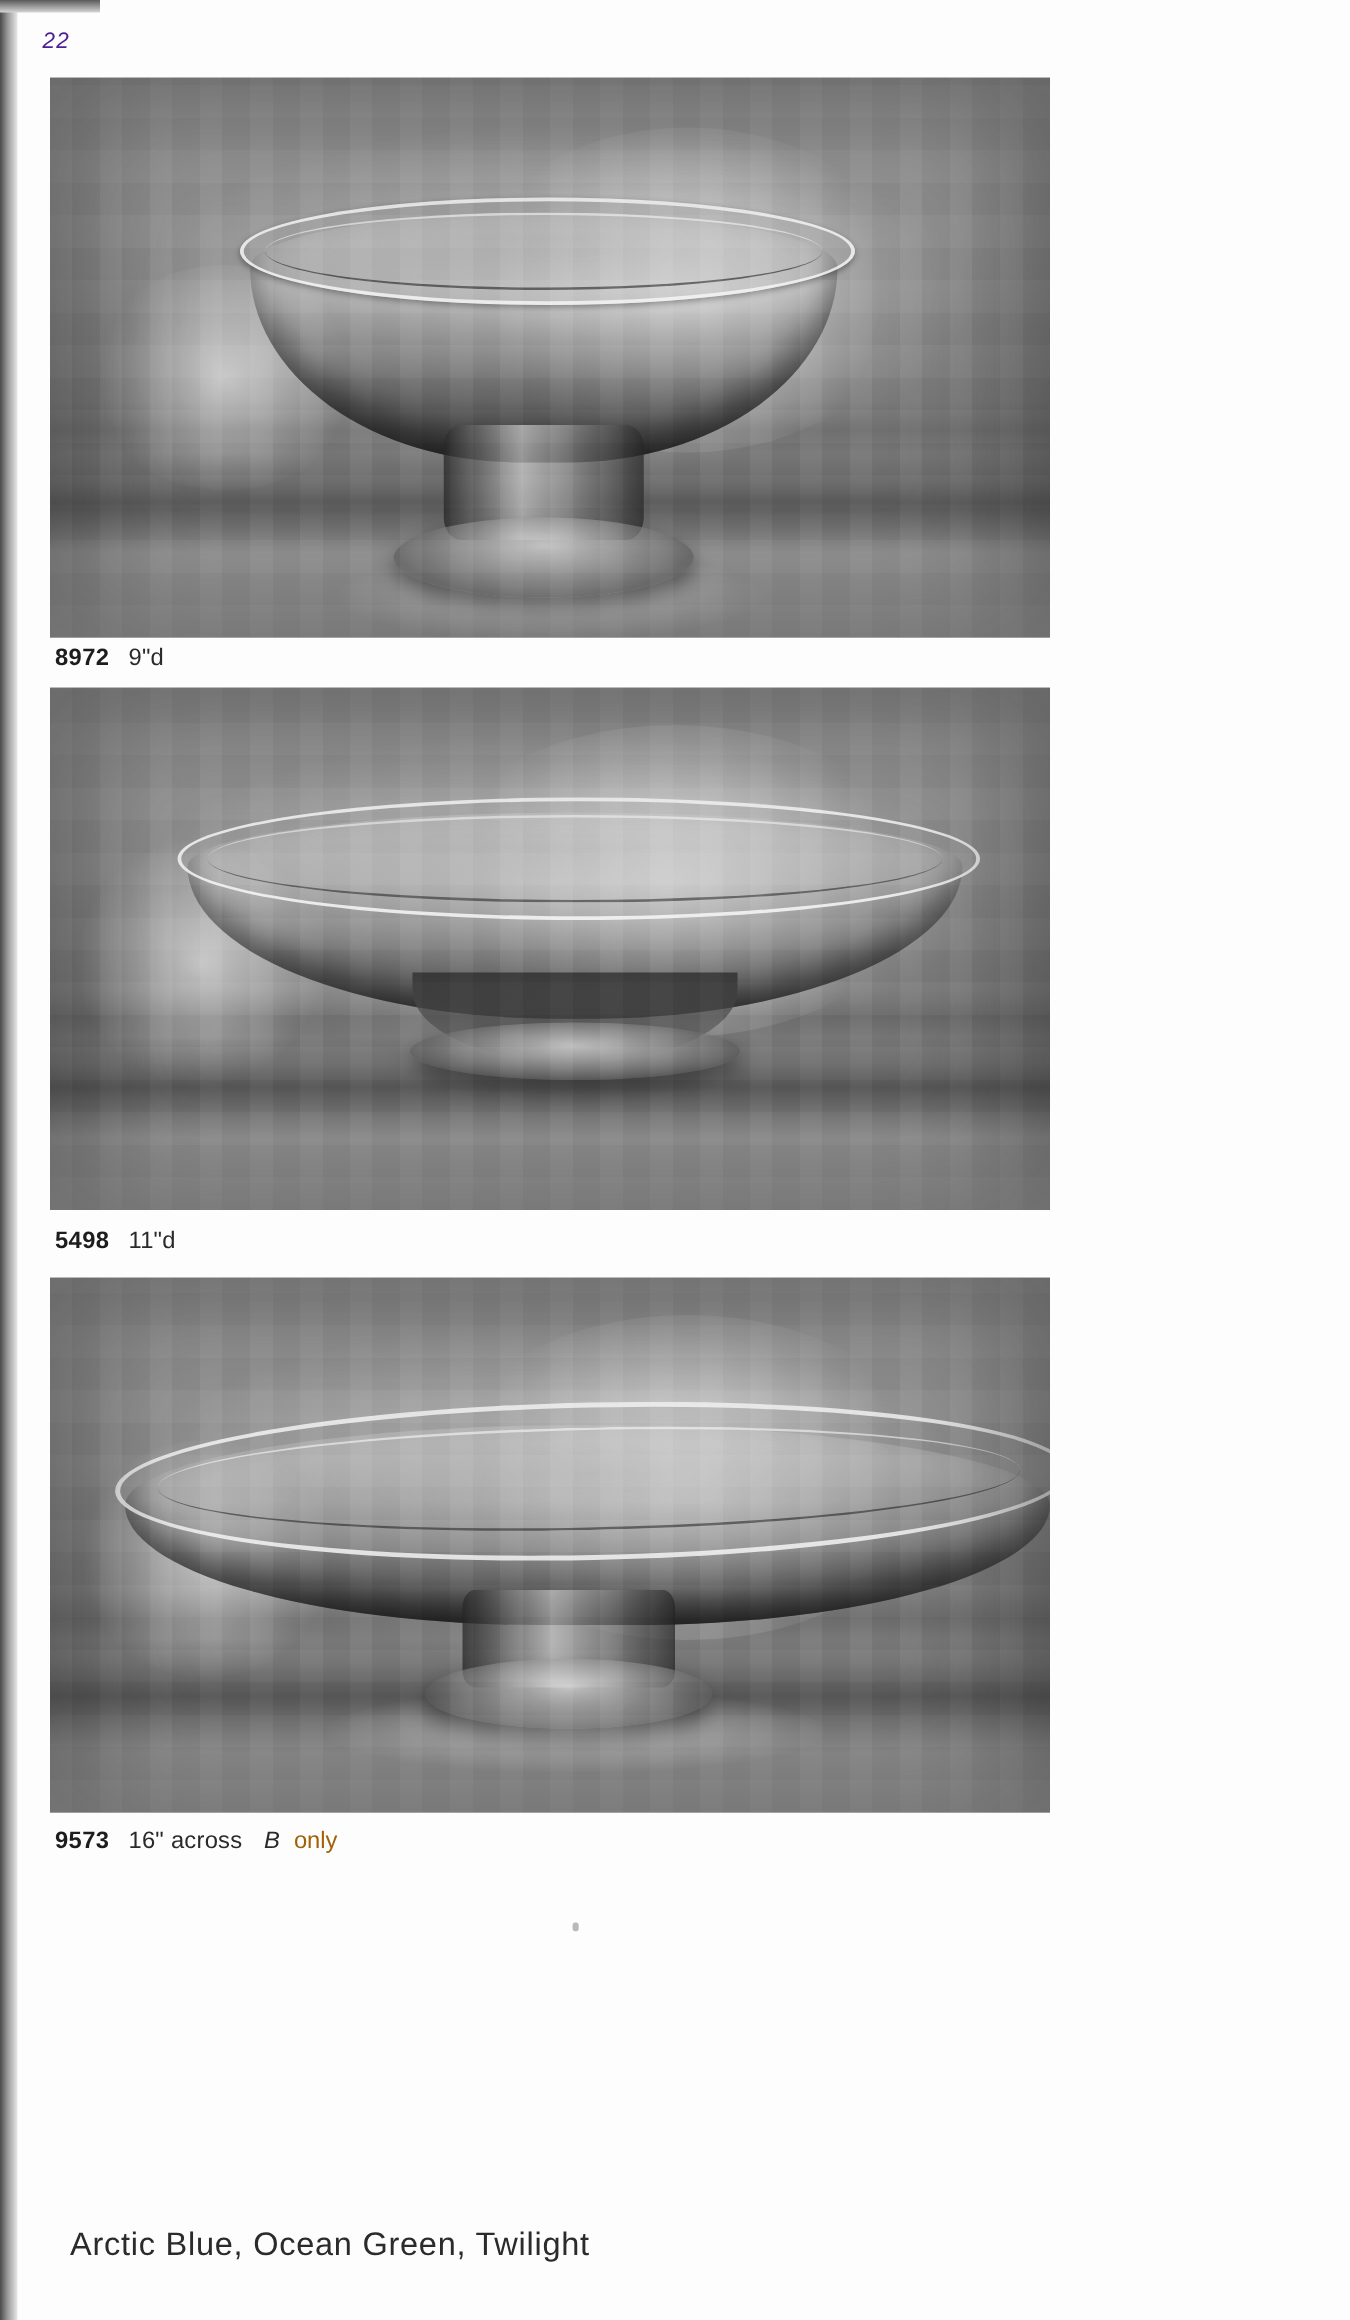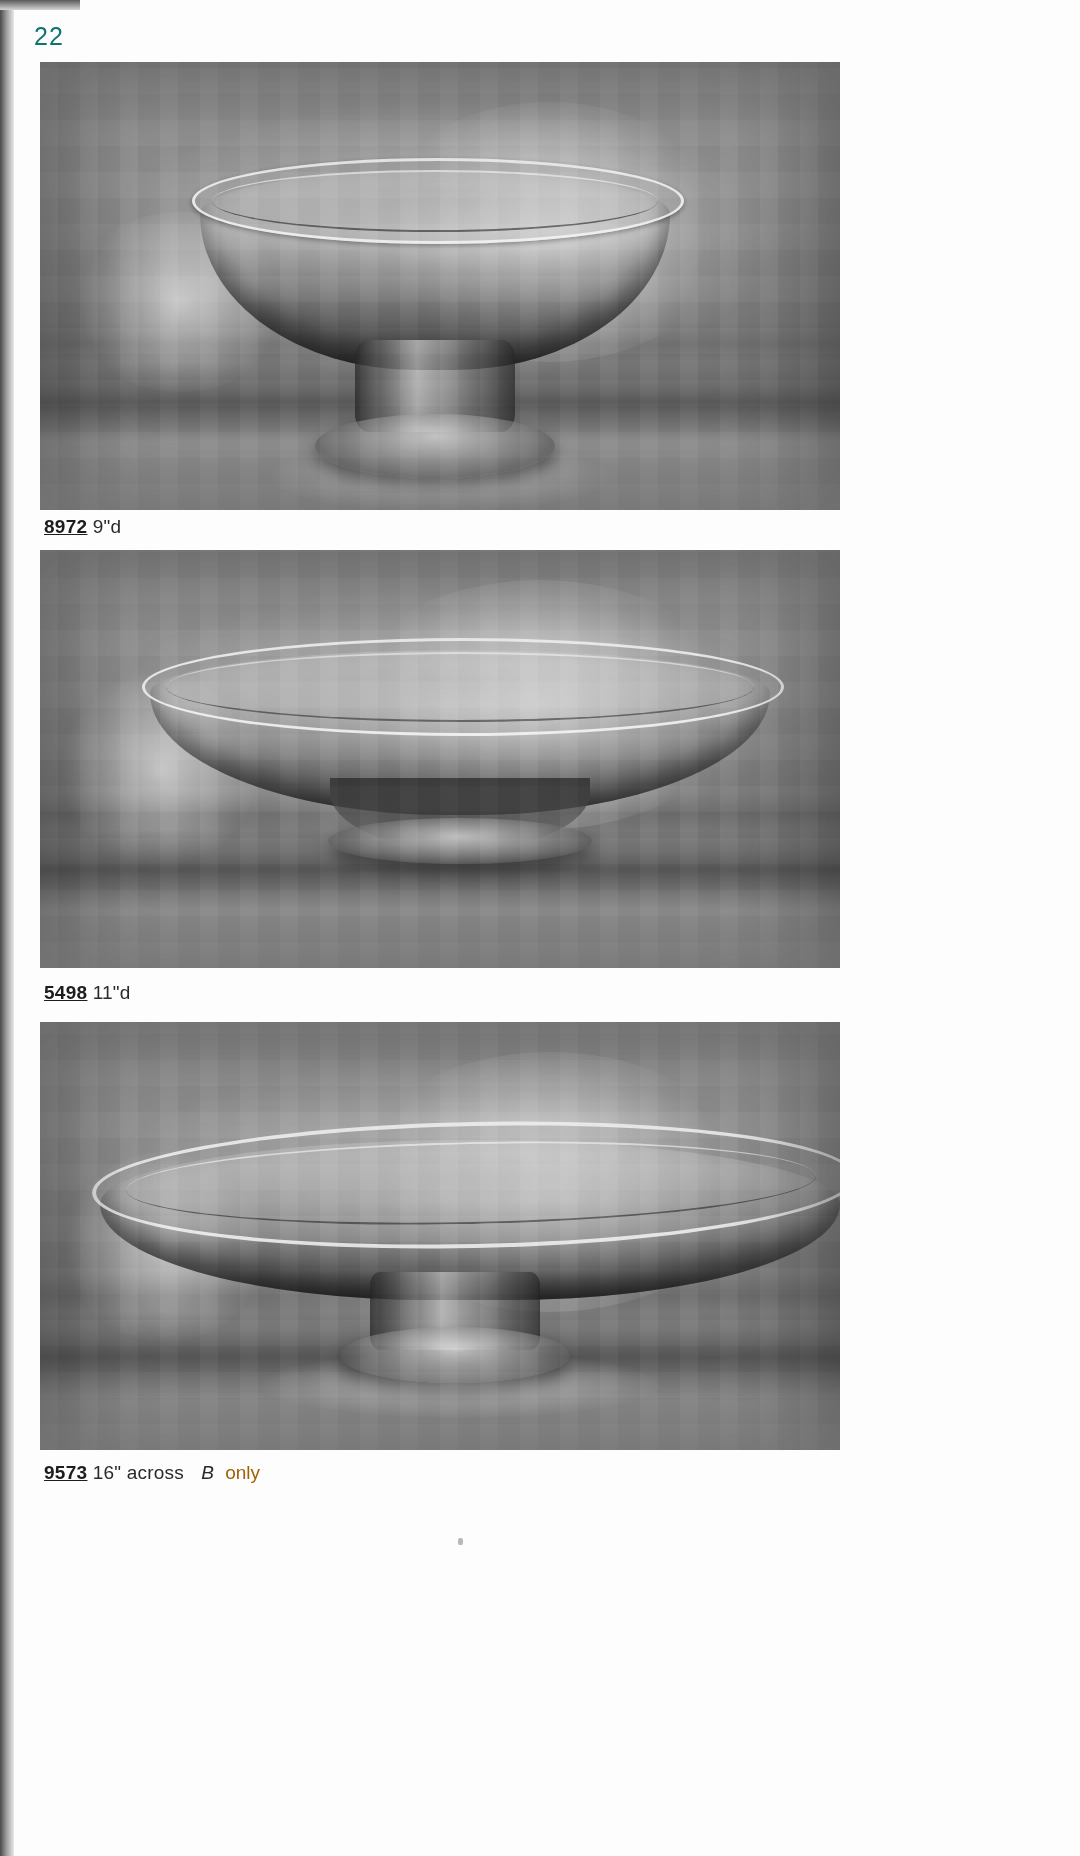--- a/index.html
+++ b/index.html
@@ -37,24 +37,25 @@
     top: 0;
     width: 80px;
     height: 10px;
     background: linear-gradient(to bottom, #5a5a5a, #d5d5d5);
   }
 
   .page-number {
     position: absolute;
     left: 34px;
     top: 22px;
-    font-size: 25px;
+    font-size: 18px;
     letter-spacing: 1px;
-    color: #0f766e;
+    color: #4c1d95;
     font-family: "Liberation Sans", sans-serif;
+    font-style: italic;
   }
 
   .plate {
     position: absolute;
     overflow: hidden;
     background: #8d8d8d;
   }
 
   
   .photo-bg {
@@ -231,21 +232,21 @@
   .caption {
     position: absolute;
     font-size: 19px;
     color: #1d1d1d;
     white-space: nowrap;
     font-family: "Liberation Sans", sans-serif;
   }
   .caption .code {
     font-weight: bold;
     letter-spacing: .3px;
-    text-decoration: underline;
+    margin-right: 10px;
   }
   .caption .dim {
     letter-spacing: .2px;
     color: #2a2a2a;
   }
   .caption .note {
     font-style: italic;
     margin-left: 12px;
     color: #2a2a2a;
   }
@@ -342,14 +343,15 @@
 
   <div class="caption" style="left:44px; top:1462px;">
     <span class="code">9573</span>
     <span class="dim">16" across</span>
     <span class="note">B</span>
     <span class="note-plain">only</span>
   </div>
 
   <div class="speck" style="left:458px; top:1538px;"></div>
 
+  <div class="colorline">Arctic Blue, Ocean Green, Twilight</div>
 
 </div>
 
 </body></html>

